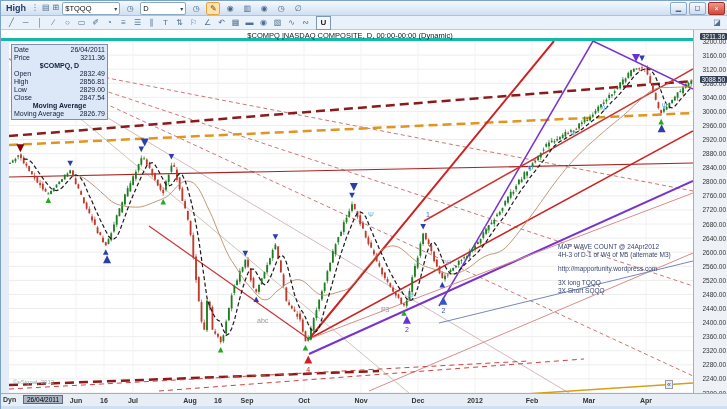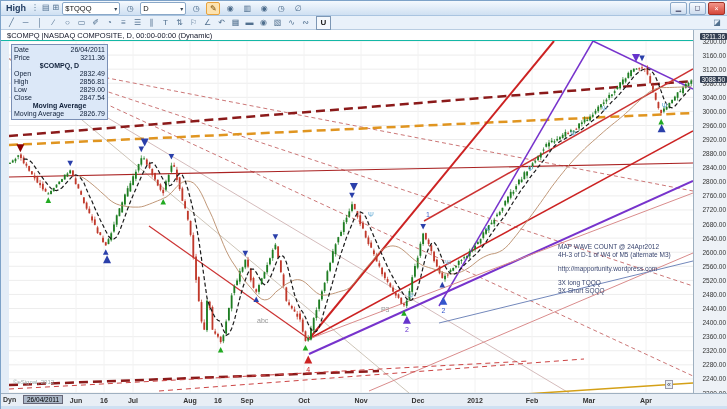--- a/index.html
+++ b/index.html
@@ -31,21 +31,21 @@
   .dbtn{width:13px;height:12px;display:flex;align-items:center;justify-content:center;
     font-size:8px;color:#51708f;}
   .ubtn{width:13px;height:12px;display:flex;align-items:center;justify-content:center;
     font-size:8px;font-weight:bold;color:#222;border:1px solid #7d97b5;
     background:#f4f8fc;margin-left:3px;}
   .paneltoggle{margin-left:auto;width:14px;height:12px;font-size:8px;color:#51708f;
     display:flex;align-items:center;justify-content:center;}
   
   .chartlabel{position:absolute;left:0;top:29px;width:692px;height:11px;background:#fff;
     font-size:7.5px;color:#101426;padding:1px 0 0 6px;box-sizing:border-box;
-    border-bottom:1px solid #14b8a6;}
+    border-bottom:3px solid #14b8a6;text-align:center;}
   
   .plotwrap{position:absolute;left:8px;top:40px;width:684px;height:352px;background:#fff;}
   svg{display:block;}
   
   .yaxis{position:absolute;left:692px;top:29px;width:35px;height:376px;
     background:#eef2f7;border-left:1px solid #9fb0c0;box-sizing:border-box;}
   .ylab{position:absolute;right:2px;font-size:6.5px;color:#333;white-space:nowrap;}
   .yhl{position:absolute;right:1px;font-size:6.5px;color:#fff;background:#333f52;
     padding:0 2px;border-radius:1px;white-space:nowrap;}
   

